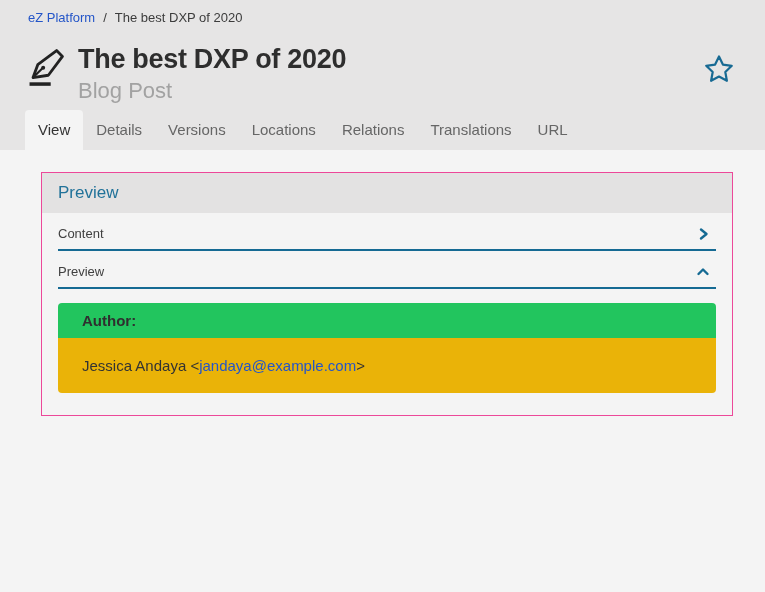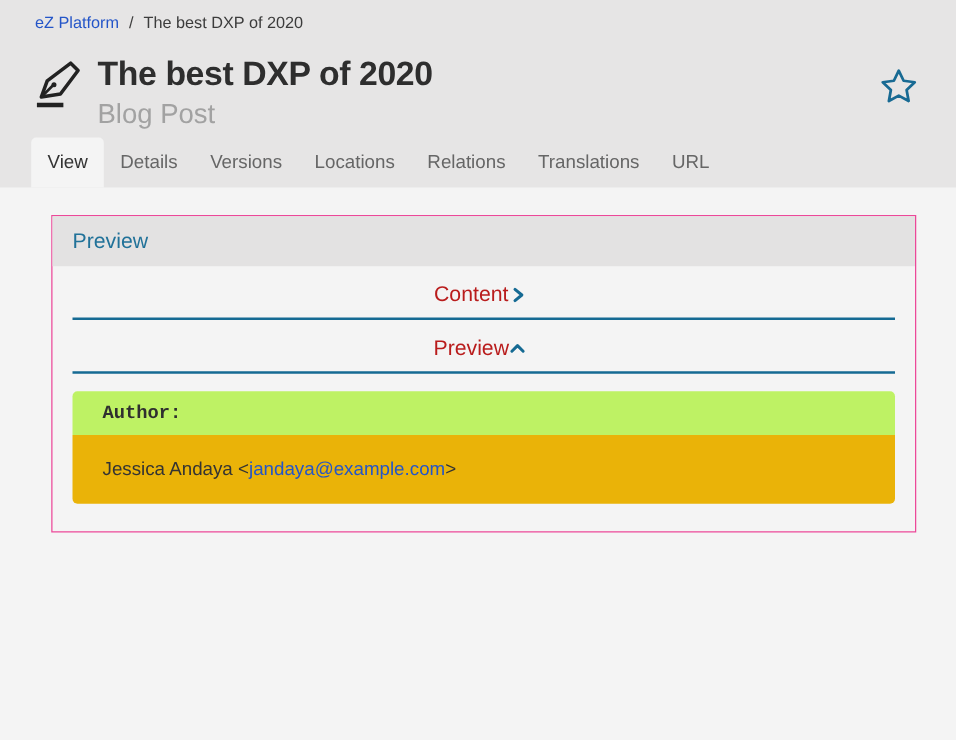--- a/index.html
+++ b/index.html
@@ -29,33 +29,33 @@
   .tab.active { background:#f4f4f4; border-radius:4px 4px 0 0; color:#333; }
 
   
   .main { padding:22px 32px 0 41px; }
   .container { border:1px solid #ec4899; background:#f4f4f4; }
 
   .preview-bar { background:#e3e2e2; color:#217299; font-size:17px; padding:10px 16px; }
 
   .inner { padding:0 16px 22px; }
   .section-row {
-    display:flex; justify-content:center; align-items:center;
+    display:flex; justify-content:space-between; align-items:center;
     border-bottom:2px solid #156a93;
     padding:13px 6px 8px 0;
-    color:#b91c1c; font-size:17px; cursor:pointer;
+    color:#404040; font-size:13px; cursor:pointer;
   }
   .chev { display:inline-block; line-height:0; }
 
   .metadata-body { padding-top:14px; }
   .field-card { margin-bottom:28px; }
   .field-card:last-child { margin-bottom:0; }
   .field-header {
-    background:#bef264; border-radius:4px 4px 0 0;
-    padding:9px 24px; font-weight:bold; font-size:15px; color:#2f2f2f;font-family:Liberation Mono, monospace;
+    background:#22c55e; border-radius:4px 4px 0 0;
+    padding:9px 24px; font-weight:bold; font-size:15px; color:#2f2f2f;
   }
   .field-value {
     background:#eab308; border-radius:0 0 4px 4px;
     padding:19px 24px; font-size:15px; color:#333;
   }
   .field-value a { color:#2455c8; text-decoration:none; cursor:pointer; }
 </style>
 </head>
 <body>
 

